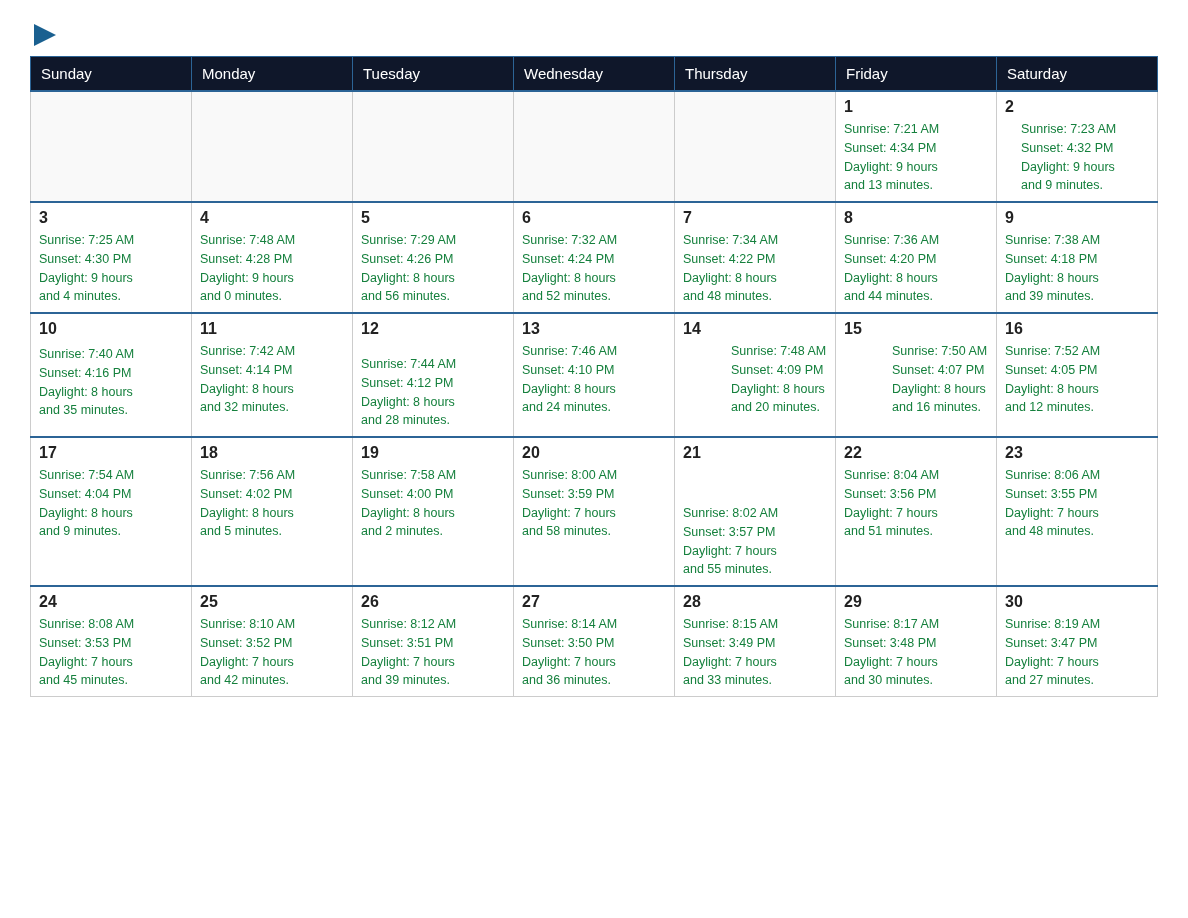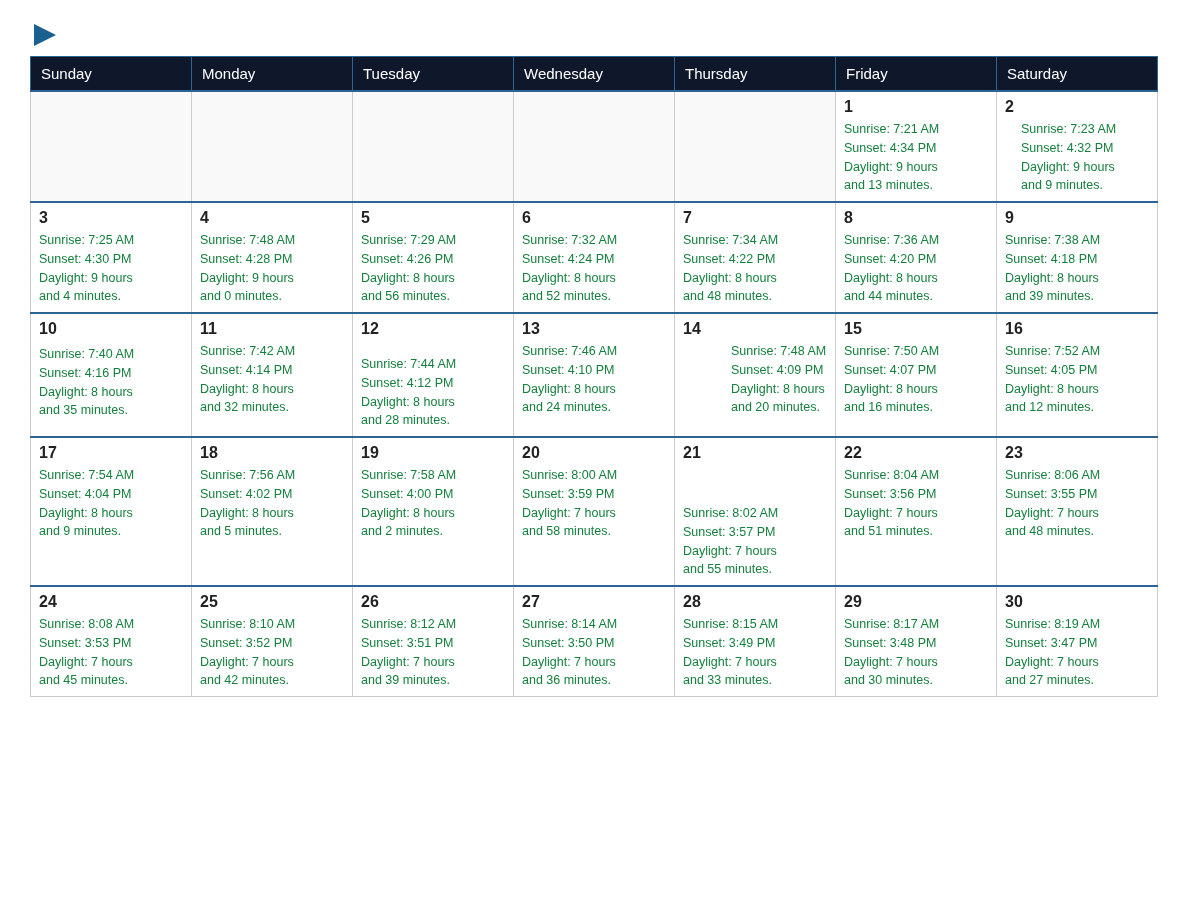--- a/index.html
+++ b/index.html
@@ -228,21 +228,21 @@
         </td>
         <td>
           <span class="day-number">14</span>
           <div class="day-info" style="white-space: pre-line; margin-left: 48px;">Sunrise: 7:48 AM
 Sunset: 4:09 PM
 Daylight: 8 hours
 and 20 minutes.</div>
         </td>
         <td>
           <span class="day-number">15</span>
-          <div class="day-info" style="white-space: pre-line;">Sunrise: 7:50 AM
+          <div class="day-info" style="white-space: pre-line; margin-left: 48px;">Sunrise: 7:50 AM
 Sunset: 4:07 PM
 Daylight: 8 hours
 and 16 minutes.</div>
         </td>
         <td>
           <span class="day-number">16</span>
           <div class="day-info" style="white-space: pre-line;">Sunrise: 7:52 AM
 Sunset: 4:05 PM
 Daylight: 8 hours
 and 12 minutes.</div>

